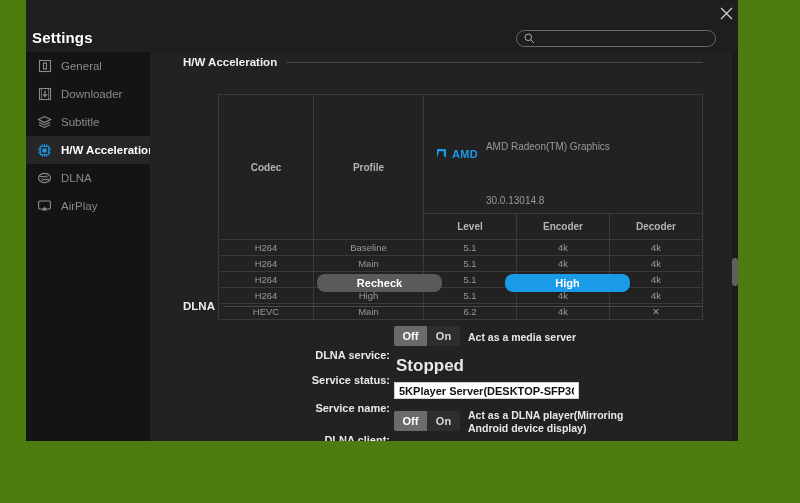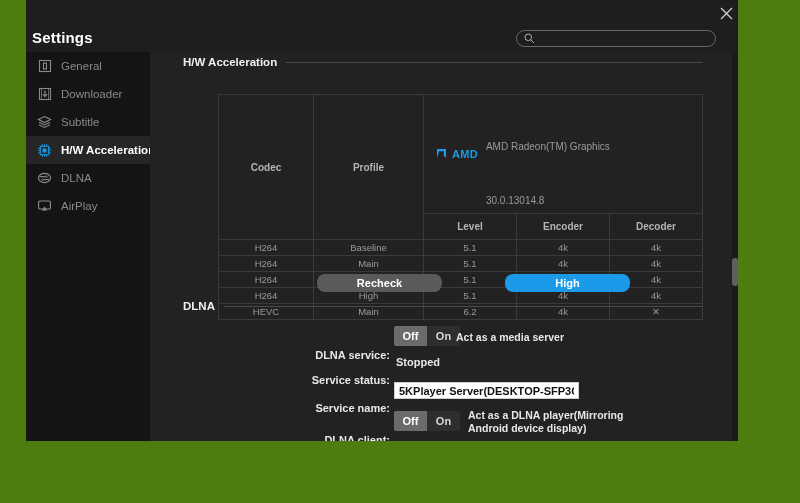--- a/index.html
+++ b/index.html
@@ -191,21 +191,21 @@
     position: absolute;
     font-size: 11px;
     font-weight: bold;
     color: #e8e8e8;
     text-align: right;
     white-space: nowrap;
     margin-top: 18px;
   }
   .form-value {
     position: absolute;
-    font-size: 11px;
+    font-size: 17px;
     font-weight: bold;
     color: #e8e8e8;
     white-space: nowrap;
   }
   .toggle {
     position: absolute;
     height: 20px;
     display: flex;
     border-radius: 2px;
     overflow: hidden;
@@ -447,21 +447,21 @@
       <div class="section-head" style="top:248px;">
         <span class="sh-text">DLNA</span>
         <span class="sh-rule"></span>
       </div>
 
       <div class="form-label" style="left:110px; top:279px; width:130px;">DLNA service:</div>
       <div class="toggle" style="left:244px; top:274px;">
         <span class="seg on">Off</span>
         <span class="seg off">On</span>
       </div>
-      <div class="hint" style="left:306px; top:279px;">Act as a media server</div>
+      <div class="hint" style="left:318px; top:279px;">Act as a media server</div>
 
       <div class="form-label" style="left:110px; top:304px; width:130px;">Service status:</div>
       <div class="form-value" style="left:246px; top:304px;">Stopped</div>
 
       <div class="form-label" style="left:110px; top:332px; width:130px;">Service name:</div>
       <input id="svc-name-input" type="text" style="top: 330px;" placeholder="" value="5KPlayer Server(DESKTOP-SFP3CHJ)">
 
       <div class="form-label" style="left:110px; top:364px; width:130px;">DLNA client:</div>
       <div class="toggle" style="left:244px; top:359px;">
         <span class="seg on">Off</span>

